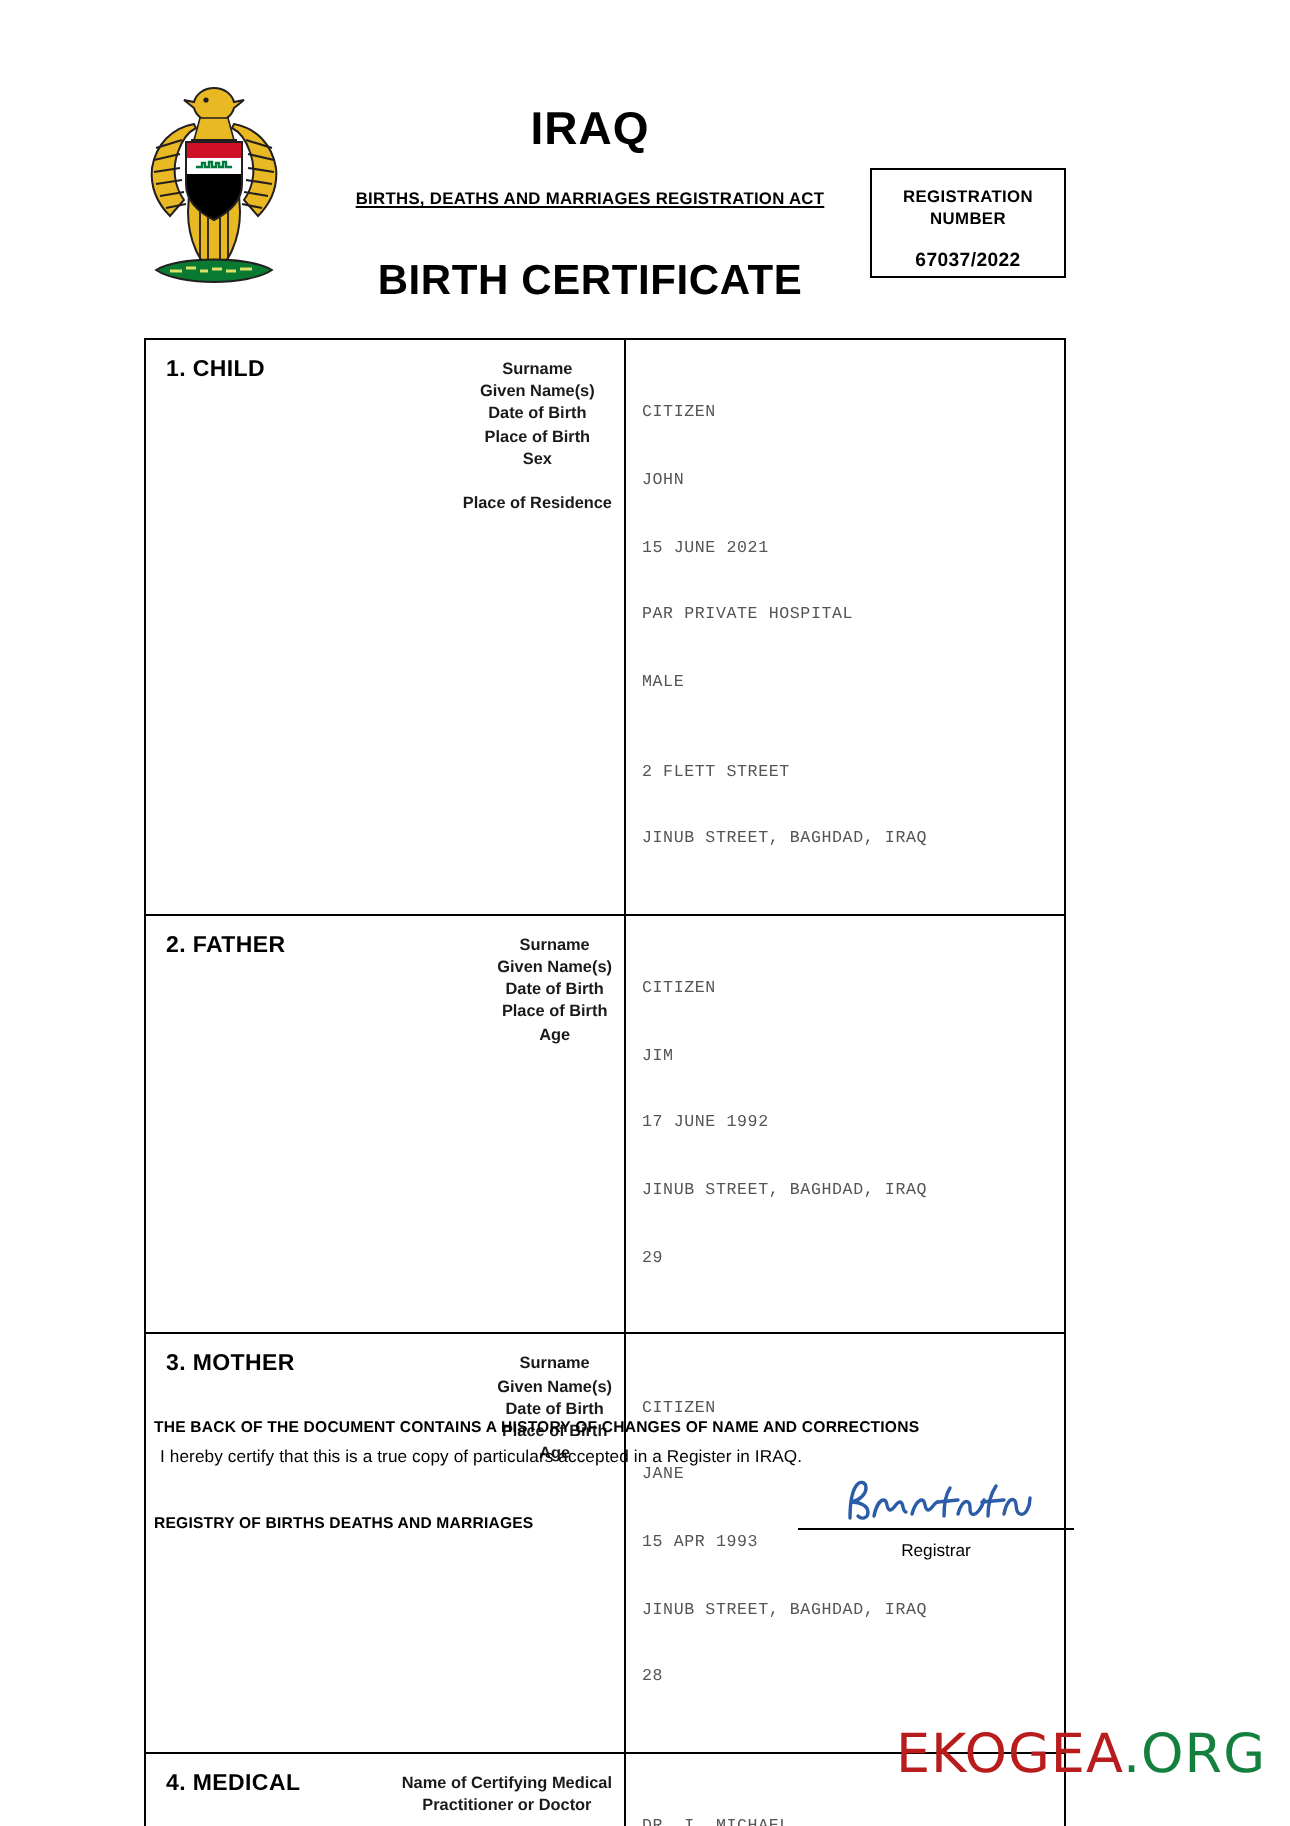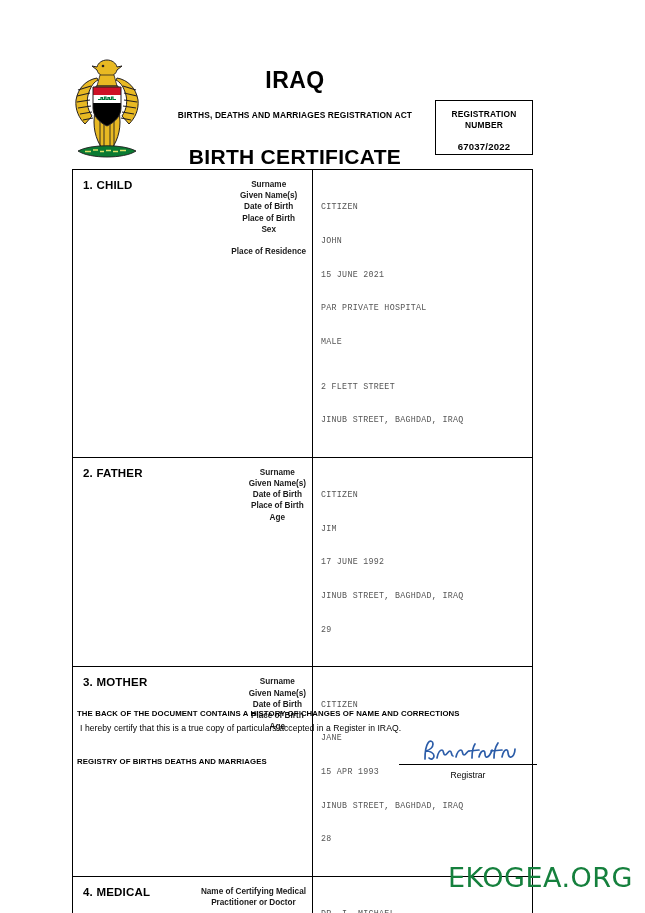--- a/index.html
+++ b/index.html
@@ -22,21 +22,20 @@
     width: 645px;
     height: 913px;
   }
 
   
   .header {
     position: absolute;
     left: 0; top: 0;
     width: 645px;
     height: 154px;
-    margin-top: 16px;
   }
   .emblem {
     position: absolute;
     left: 72px;
     top: 40px;
     width: 70px;
     height: 108px;
   }
   .header-center {
     position: absolute;
@@ -51,20 +50,21 @@
     letter-spacing: 0.5px;
     line-height: 1.1;
     margin: 0;
   }
   .act-line {
     font-size: 8.4px;
     font-weight: bold;
     letter-spacing: 0.15px;
     margin: 0;
     padding-top: 17px;
+    text-decoration: underline;
   }
   .doc-title {
     font-size: 21px;
     font-weight: bold;
     letter-spacing: 0.3px;
     margin: 0;
     padding-top: 25px;
   }
   .regnum-box {
     position: absolute;
@@ -204,21 +204,21 @@
 
   
   .watermark {
     position: absolute;
     right: 12px;
     bottom: 20px;
     font-size: 27px;
     letter-spacing: 0.5px;
     font-family: "DejaVu Sans", sans-serif;
   }
-  .wm-name { color: #15803d; }
+  .wm-name { color: #b91c1c; }
   .wm-tld  { color: #15803d; }
 </style>
 </head>
 <body>
 
 <div class="page">
 
   <div class="header">
 
     <div class="emblem">

